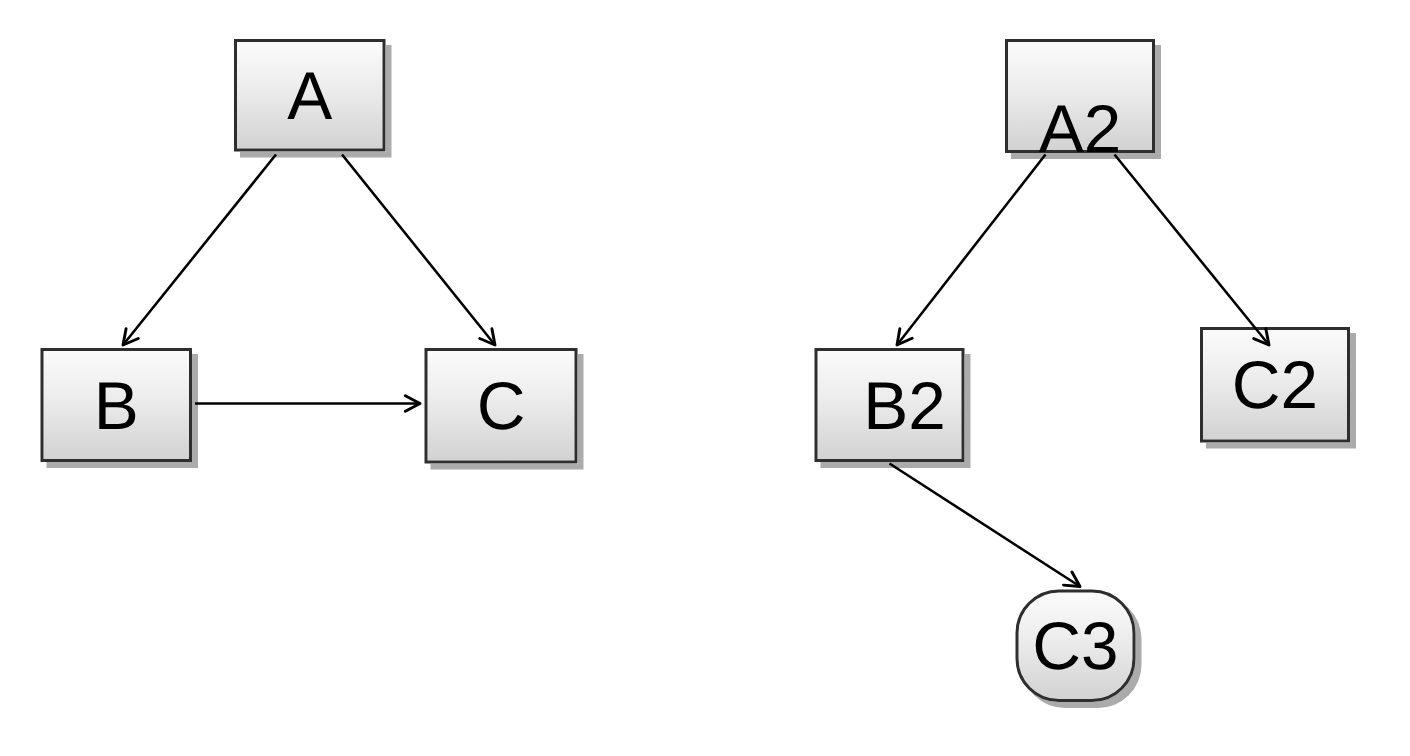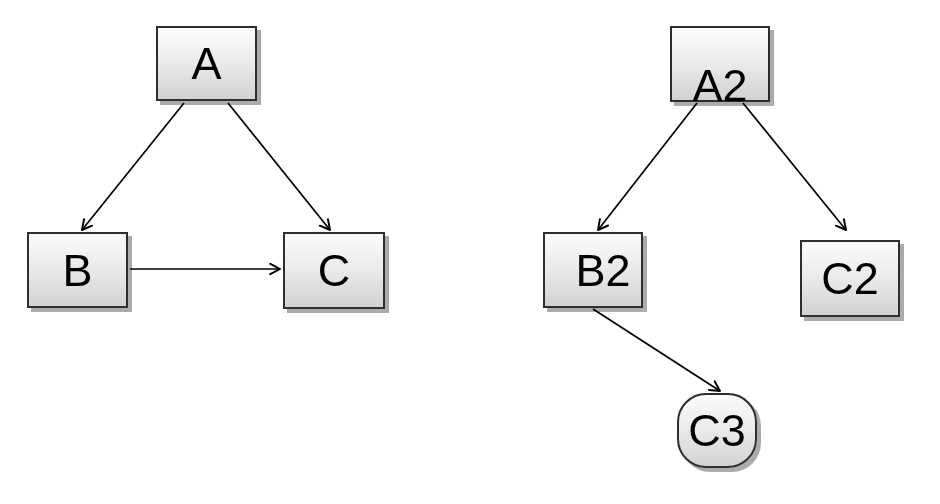--- a/index.html
+++ b/index.html
@@ -54,21 +54,21 @@
       </div>
       <div class="node" style="left: 283px; top: 232px; width: 102px; height: 77px;">
         <span style="color: rgb(0, 0, 0);">C</span>
       </div>
       <div class="node" style="left: 670px; top: 26px; width: 100px; height: 76px;">
         <span style="color: rgb(0, 0, 0); margin-top: 43px;">A2</span>
       </div>
       <div class="node" style="left: 543px; top: 232px; width: 100px; height: 76px;">
         <span style="color: rgb(0, 0, 0); margin-left: 20px;">B2</span>
       </div>
-      <div class="node" style="left: 800px; top: 240px; width: 100px; height: 77px; align-items: center;">
+      <div class="node" style="left: 800px; top: 218px; width: 100px; height: 77px; align-items: center;">
         <span style="color: rgb(0, 0, 0);">C2</span>
       </div>
       <div class="node" style="left: 677px; top: 393px; width: 80px; height: 75px; border-radius: 29px;">
         <span style="color: rgb(0, 0, 0);">C3</span>
       </div>
     </div>
   <svg id="edge-svg" class="edge-layer" width="940" height="504" viewBox="0 0 940 504" xmlns="http://www.w3.org/2000/svg">
     <defs>
       <marker id="arrowhead" viewBox="0 0 10 10" refX="8.5" refY="5" markerWidth="13" markerHeight="13" markerUnits="userSpaceOnUse" orient="auto">
         <path d="M1,1 L8.5,5 L1,9" fill="none" stroke="#000000" stroke-width="1.5" stroke-linecap="round" stroke-linejoin="round"></path>

